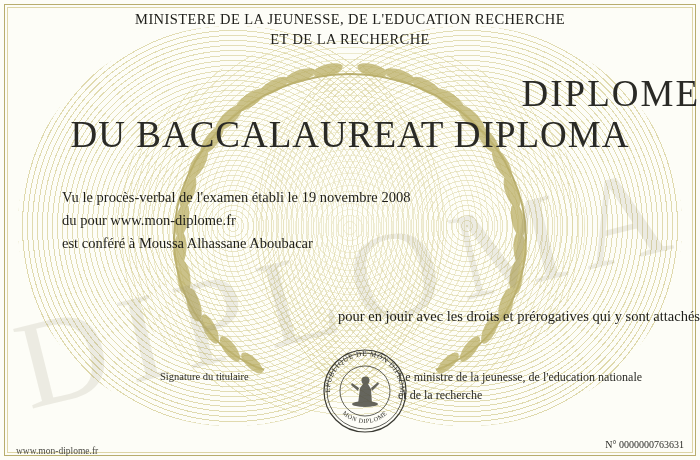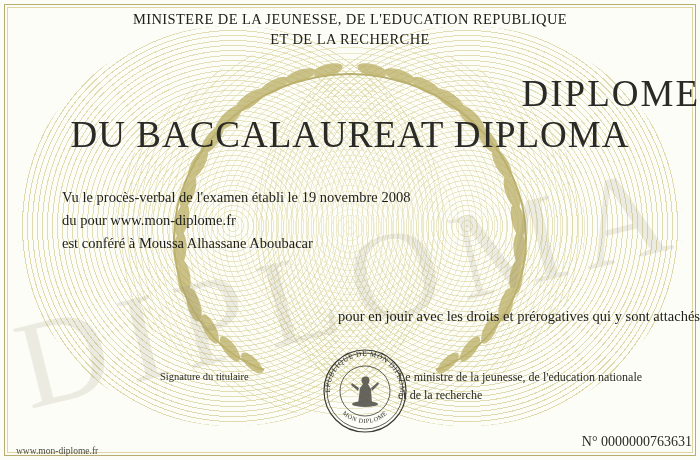--- a/index.html
+++ b/index.html
@@ -182,23 +182,23 @@
   .footer-left {
     position: absolute;
     left: 16px;
     bottom: 4px;
     font-size: 9.5px;
     color: #4a4a44;
     font-family: "Liberation Serif", serif;
   }
   .footer-right {
     position: absolute;
-    right: 8px;
+    right: 16px;
     bottom: 10px;
-    font-size: 14px;
+    font-size: 10px;
     color: #2a2a26;
   }
 </style>
 </head>
 <body>
 
 <div id="page">
 
   <div class="bg-layer">
     <div class="guilloche g-left"></div>
@@ -249,21 +249,21 @@
   </svg>
 
   <div class="watermark">DIPLOMA</div>
 
   <div class="frame-outer"></div>
   <div class="frame-inner"></div>
 
   <div class="content">
 
     <div class="ministry">
-      <span>MINISTERE DE LA JEUNESSE, DE L'EDUCATION REPUBLIQUE</span>
+      <span>MINISTERE DE LA JEUNESSE, DE L'EDUCATION RECHERCHE</span>
       <span class="l2">ET DE LA RECHERCHE</span>
     </div>
 
     <div class="title1">DIPLOME</div>
     <div class="title2">DU BACCALAUREAT DIPLOMA</div>
 
     <div class="body-block">
       <div class="line">Vu le procès-verbal de l'examen établi le 19 novembre 2008</div>
       <div class="line">du pour www.mon-diplome.fr</div>
       <div class="line">est conféré à Moussa Alhassane Aboubacar</div>

